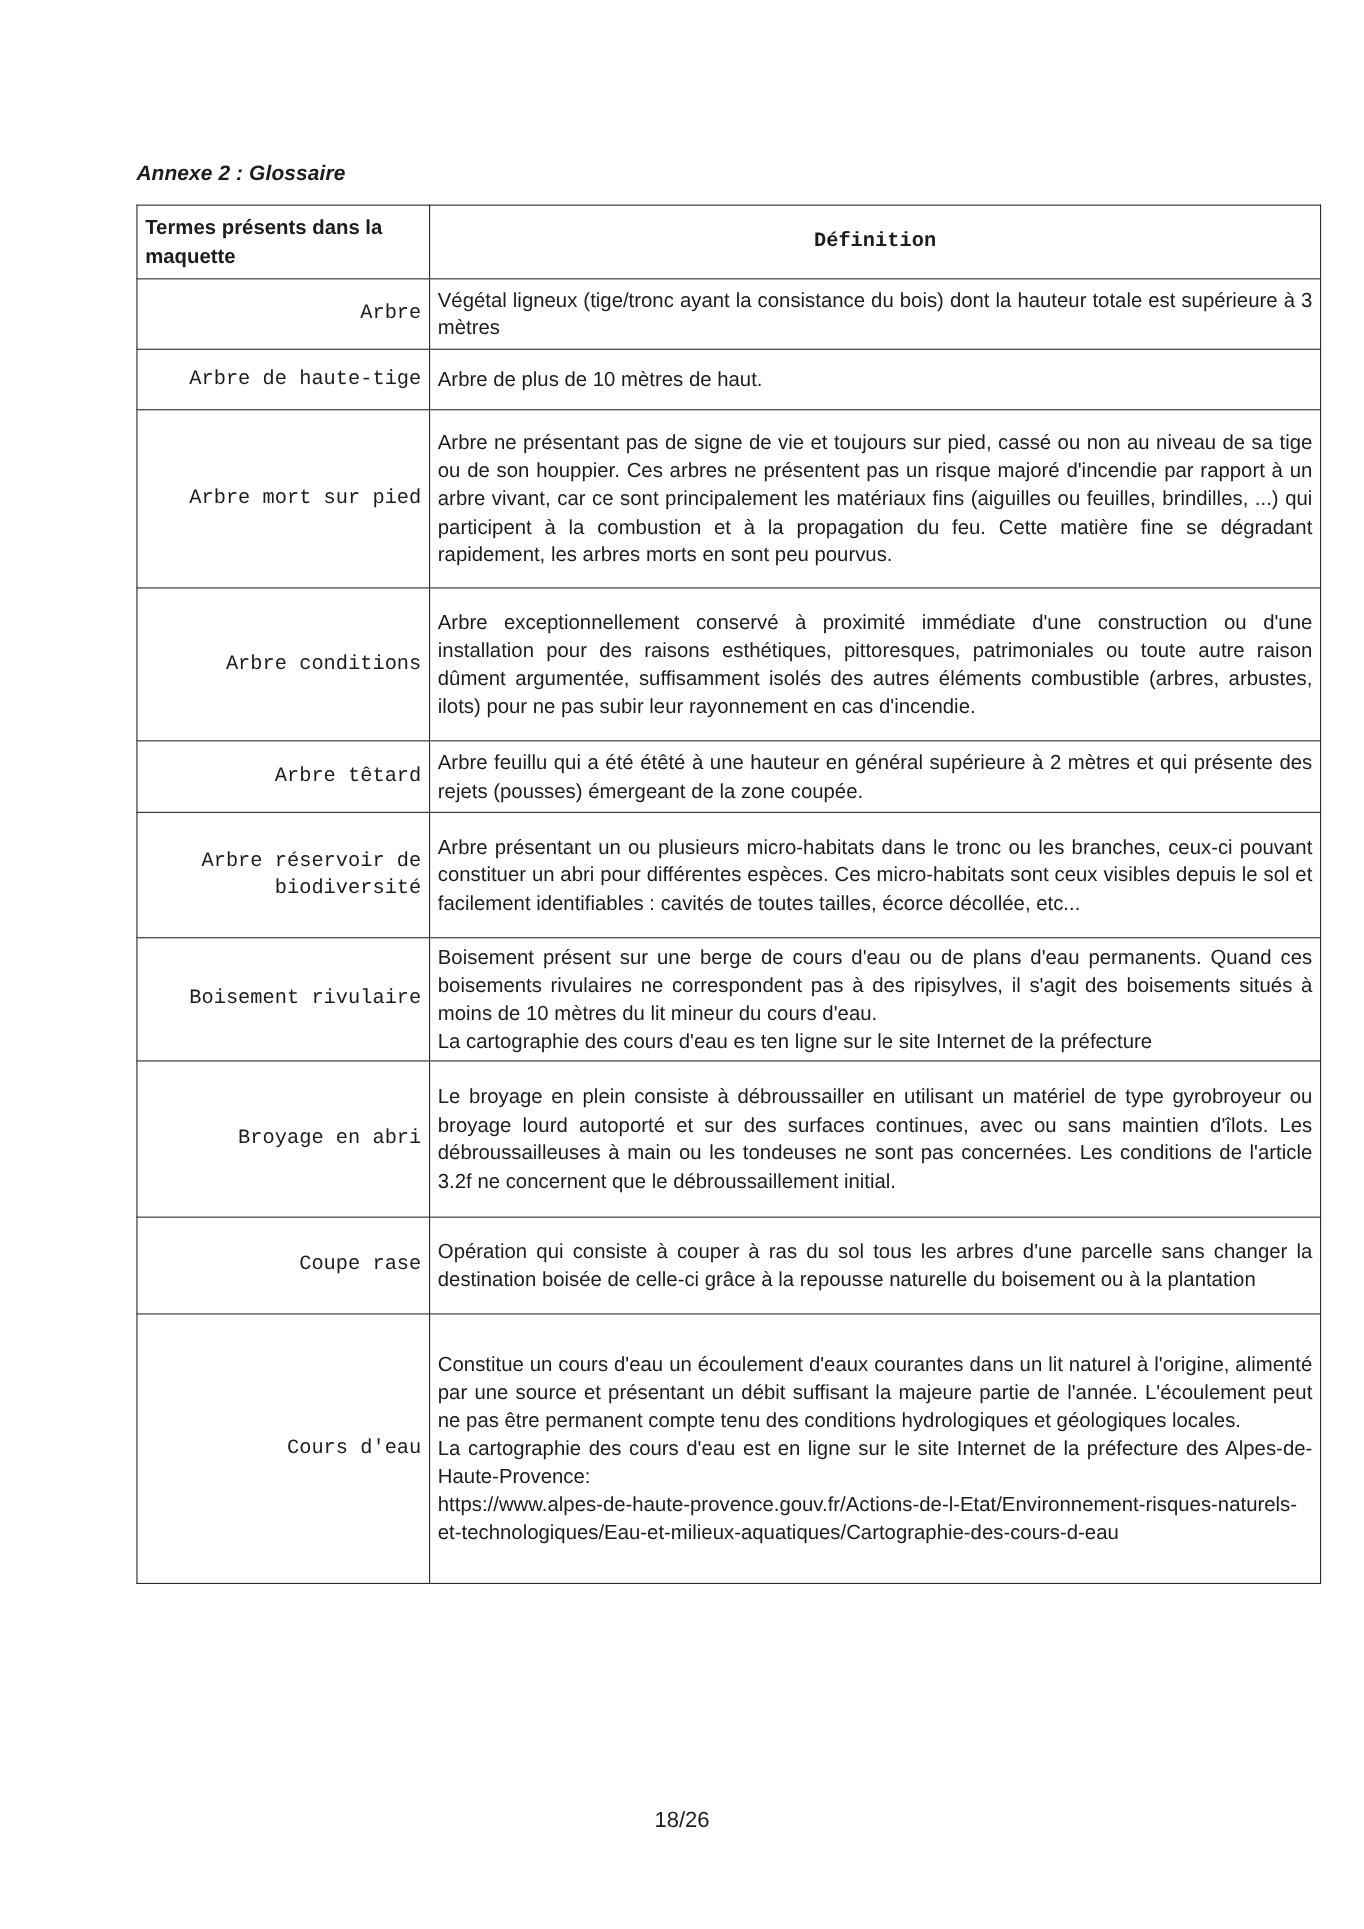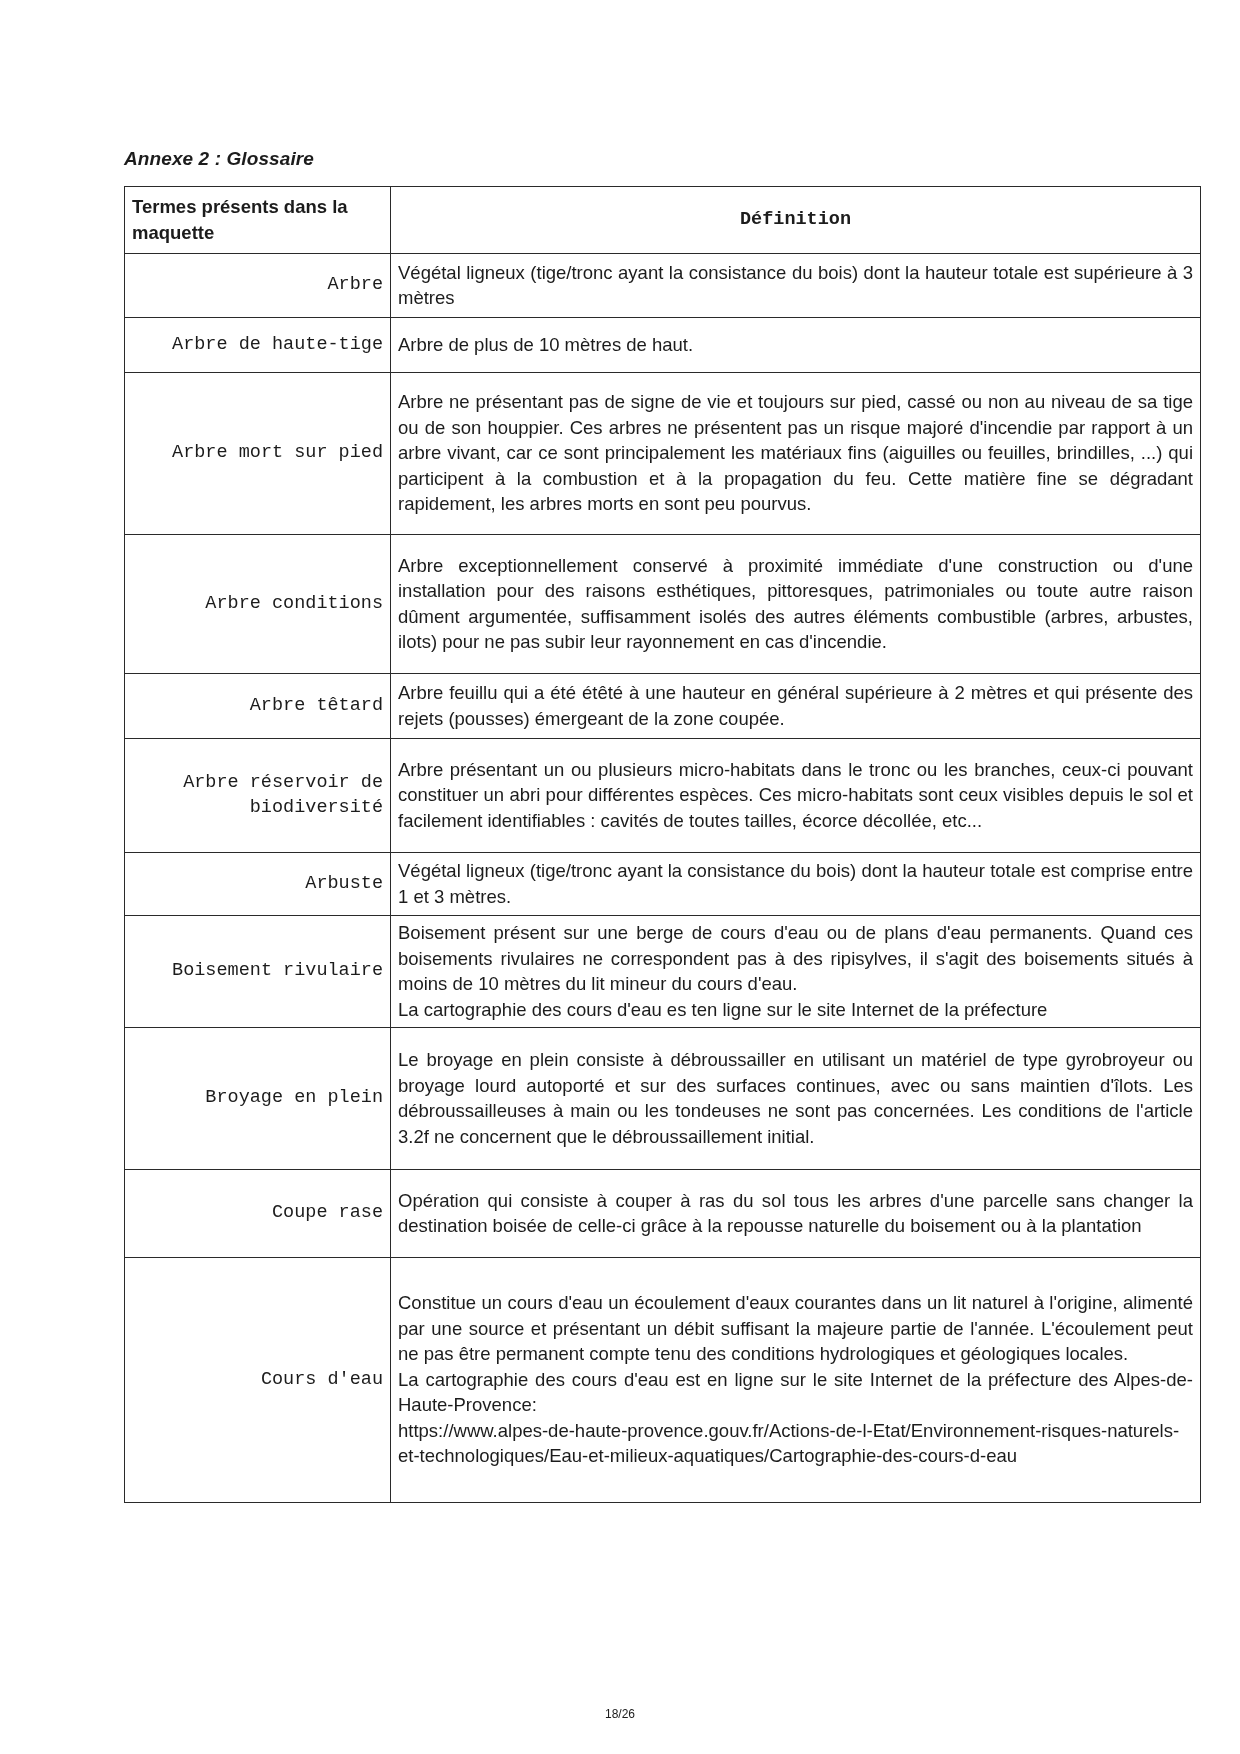--- a/index.html
+++ b/index.html
@@ -8,21 +8,21 @@
   .heading { position: absolute; left: 124px; top: 148px; font-size: 19px; font-weight: bold; letter-spacing: 0.1px; font-style: italic; }
   table.gloss { position: absolute; left: 124px; top: 186px; width: 1076px; border-collapse: collapse; table-layout: fixed; padding-left: 32px; }
   table.gloss col.c1 { width: 266px; }
   table.gloss col.c2 { width: 810px; }
   table.gloss td, table.gloss th { border: 1.5px solid #2a2a2a; vertical-align: middle; padding: 3px 7px 4px 7px;
          font-size: 18.5px; line-height: 25.5px; font-weight: normal; text-align: left; }
   table.gloss th { font-weight: bold; }
   table.gloss th.defh { text-align: center; font-family: Liberation Mono, monospace; }
   table.gloss td.def { text-align: justify; white-space: pre-line; }
   table.gloss td.term { text-align: right; font-family: Liberation Mono, monospace; }
-  .page-num { position: absolute; left: 0; width: 1240px; top: 1707px; text-align: center; font-size: 12px; }
+  .page-num { position: absolute; left: 0; width: 1240px; top: 1644px; text-align: center; font-size: 20px; }
 </style>
 </head>
 <body>
 
 <div class="heading">Annexe 2  : Glossaire</div>
 
 <table class="gloss">
   <colgroup>
       <col class="c1">
       <col class="c2">
@@ -51,31 +51,27 @@
       <td class="def">Arbre exceptionnellement conservé à proximité immédiate d'une construction ou d'une installation pour des raisons esthétiques, pittoresques, patrimoniales ou toute autre raison dûment argumentée, suffisamment isolés des autres éléments combustible (arbres, arbustes, ilots) pour ne pas subir leur rayonnement en cas d'incendie.</td>
     </tr>
     <tr style="height:65px">
       <td class="term">Arbre têtard</td>
       <td class="def">Arbre feuillu qui a été étêté à une hauteur en général supérieure à 2 mètres et qui présente des rejets (pousses) émergeant de la zone coupée.</td>
     </tr>
     <tr style="height:114px">
       <td class="term">Arbre réservoir de biodiversité</td>
       <td class="def">Arbre présentant un ou plusieurs micro-habitats dans le tronc ou les branches, ceux-ci pouvant constituer un abri pour différentes espèces. Ces micro-habitats sont ceux visibles depuis le sol et facilement identifiables : cavités de toutes tailles, écorce décollée, etc...</td>
     </tr>
-    <tr style="height:63px">
-      <td class="term">Arbuste</td>
-      <td class="def">Végétal ligneux (tige/tronc ayant la consistance du bois) dont la hauteur totale est comprise entre 1 et 3 mètres.</td>
-    </tr>
     <tr style="height:112px">
       <td class="term">Boisement rivulaire</td>
       <td class="def">Boisement présent sur une berge de cours d'eau ou de plans d'eau permanents. Quand ces boisements rivulaires ne correspondent pas à des ripisylves, il s'agit des boisements situés à moins de 10 mètres du lit mineur du cours d'eau.
 La cartographie des cours d'eau es ten ligne sur le site Internet de la préfecture</td>
     </tr>
     <tr style="height:142px">
-      <td class="term">Broyage en plein</td>
+      <td class="term">Broyage en abri</td>
       <td class="def">Le broyage en plein consiste à débroussailler en utilisant un matériel de type gyrobroyeur ou broyage lourd autoporté et sur des surfaces continues, avec ou sans maintien d'îlots. Les débroussailleuses à main ou les tondeuses ne sont pas concernées. Les conditions de l'article 3.2f ne concernent que le débroussaillement initial.</td>
     </tr>
     <tr style="height:88px">
       <td class="term">Coupe rase</td>
       <td class="def">Opération qui consiste à couper à ras du sol tous les arbres d'une parcelle sans changer la destination boisée de celle-ci grâce à la repousse naturelle du boisement ou à la plantation</td>
     </tr>
     <tr style="height:245px">
       <td class="term">Cours d'eau</td>
       <td class="def">Constitue un cours d'eau un écoulement d'eaux courantes dans un lit naturel à l'origine, alimenté par une source et présentant un débit suffisant la majeure partie de l'année. L'écoulement peut ne pas être permanent compte tenu des conditions hydrologiques et géologiques locales.
 La cartographie des cours d'eau est en ligne sur le site Internet de la préfecture des Alpes-de-Haute-Provence:

